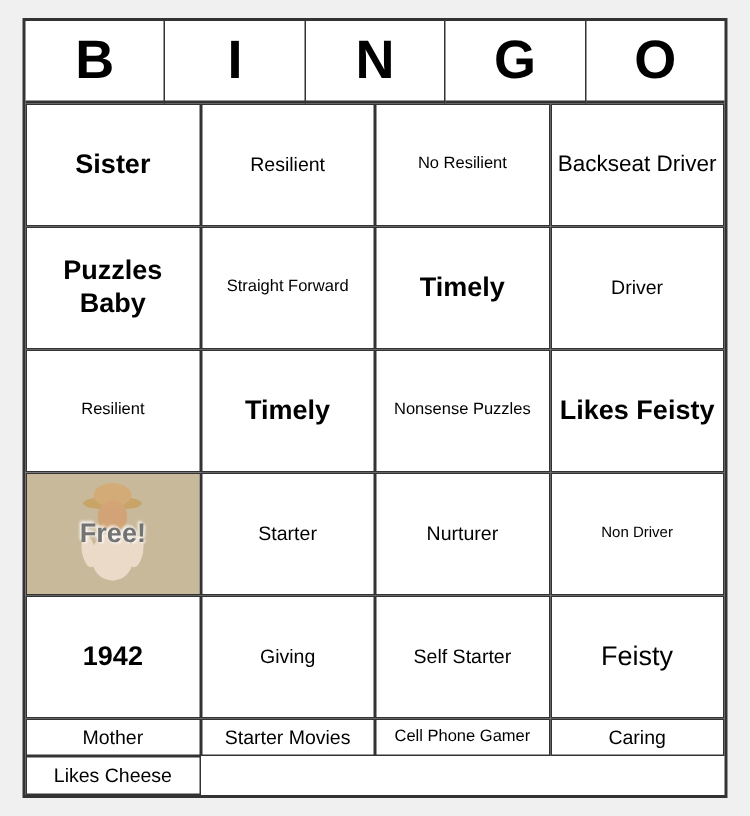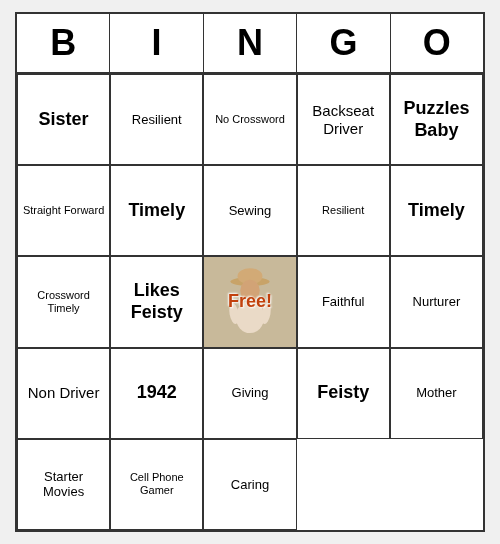--- a/index.html
+++ b/index.html
@@ -33,21 +33,21 @@
       font-size: 36px;
       font-weight: bold;
       border-bottom: 2px solid #333;
       border-right: 1px solid #333;
     }
     .bingo-letter:last-child {
       border-right: none;
     }
     .bingo-grid {
       display: grid;
-      grid-template-columns: repeat(5, 1fr);
+      grid-template-columns: repeat(4, 1fr);
       grid-template-rows: repeat(5, 1fr);
       flex: 1;
     }
     .bingo-cell {
       border: 1px solid #333;
       display: flex;
       align-items: center;
       justify-content: center;
       text-align: center;
       padding: 4px;
@@ -70,21 +70,21 @@
       align-items: center;
       justify-content: center;
     }
     .free-label {
       position: absolute;
       top: 50%;
       left: 50%;
       transform: translate(-50%, -50%);
       font-size: 18px;
       font-weight: bold;
-      color: #c2410c;
+      color: #737373;
       z-index: 2;
       text-shadow: 1px 1px 2px white, -1px -1px 2px white;
     }
     .free-photo {
       width: 100%;
       height: 100%;
       background: #c8b99a;
       display: flex;
       align-items: center;
       justify-content: center;
@@ -109,45 +109,45 @@
       <div class="bingo-letter">O</div>
     </div>
   <div class="bingo-grid">
   <div class="bingo-cell">
         <span style="font-size: 18px; font-weight: bold;">Sister</span>
       </div>
       <div class="bingo-cell">
         <span style="font-size: 13px;">Resilient</span>
       </div>
       <div class="bingo-cell">
-        <span style="font-size: 11px;">No Crossword</span>
+        <span style="font-size: 11px;">No Resilient</span>
       </div>
       <div class="bingo-cell">
         <span style="font-size: 15px;">Backseat Driver</span>
       </div>
       <div class="bingo-cell">
         <span style="font-size: 18px; font-weight: bold;">Puzzles Baby</span>
       </div>
       <div class="bingo-cell">
         <span style="font-size: 11px;">Straight Forward</span>
       </div>
       <div class="bingo-cell">
         <span style="font-size: 18px; font-weight: bold;">Timely</span>
       </div>
       <div class="bingo-cell">
-        <span style="font-size: 13px;">Sewing</span>
+        <span style="font-size: 13px;">Driver</span>
       </div>
       <div class="bingo-cell">
         <span style="font-size: 11px;">Resilient</span>
       </div>
       <div class="bingo-cell">
         <span style="font-size: 18px; font-weight: bold;">Timely</span>
       </div>
       <div class="bingo-cell">
-        <span style="font-size: 11px;">Crossword Timely</span>
+        <span style="font-size: 11px;">Nonsense Puzzles</span>
       </div>
       <div class="bingo-cell">
         <span style="font-size: 18px; font-weight: bold;">Likes Feisty</span>
       </div>
       <div class="bingo-cell free">
         <div class="free-inner">
           <div class="free-photo">
             <svg class="person-svg" viewBox="0 0 70 90" xmlns="http://www.w3.org/2000/svg">
 
               <ellipse cx="35" cy="22" rx="22" ry="5" fill="#c8a060"></ellipse>
@@ -161,43 +161,49 @@
               <ellipse cx="35" cy="62" rx="16" ry="18" fill="#f0e0d0"></ellipse>
 
               <ellipse cx="17" cy="58" rx="5" ry="12" fill="#f0e0d0" transform="rotate(-10 17 58)"></ellipse>
               <ellipse cx="53" cy="58" rx="5" ry="12" fill="#f0e0d0" transform="rotate(10 53 58)"></ellipse>
             </svg>
           </div>
           <span class="free-label">Free!</span>
         </div>
       </div>
       <div class="bingo-cell">
-        <span style="font-size: 13px;">Faithful</span>
+        <span style="font-size: 13px;">Starter</span>
       </div>
       <div class="bingo-cell">
         <span style="font-size: 13px;">Nurturer</span>
       </div>
       <div class="bingo-cell">
-        <span style="font-size: 15px;">Non Driver</span>
+        <span style="font-size: 10px;">Non Driver</span>
       </div>
       <div class="bingo-cell">
         <span style="font-size: 18px; font-weight: bold;">1942</span>
       </div>
       <div class="bingo-cell">
         <span style="font-size: 13px;">Giving</span>
       </div>
       <div class="bingo-cell">
-        <span style="font-size: 18px; font-weight: bold;">Feisty</span>
+        <span style="font-size: 13px;">Self Starter</span>
+      </div>
+      <div class="bingo-cell">
+        <span style="font-size: 18px; font-weight: normal;">Feisty</span>
       </div>
       <div class="bingo-cell">
         <span style="font-size: 13px;">Mother</span>
       </div>
       <div class="bingo-cell">
         <span style="font-size: 13px;">Starter Movies</span>
       </div>
       <div class="bingo-cell">
         <span style="font-size: 11px;">Cell Phone Gamer</span>
       </div>
       <div class="bingo-cell">
         <span style="font-size: 13px;">Caring</span>
+      </div>
+      <div class="bingo-cell">
+        <span style="font-size: 13px;">Likes Cheese</span>
       </div>
     </div>
 </div>
 
 </body></html>

